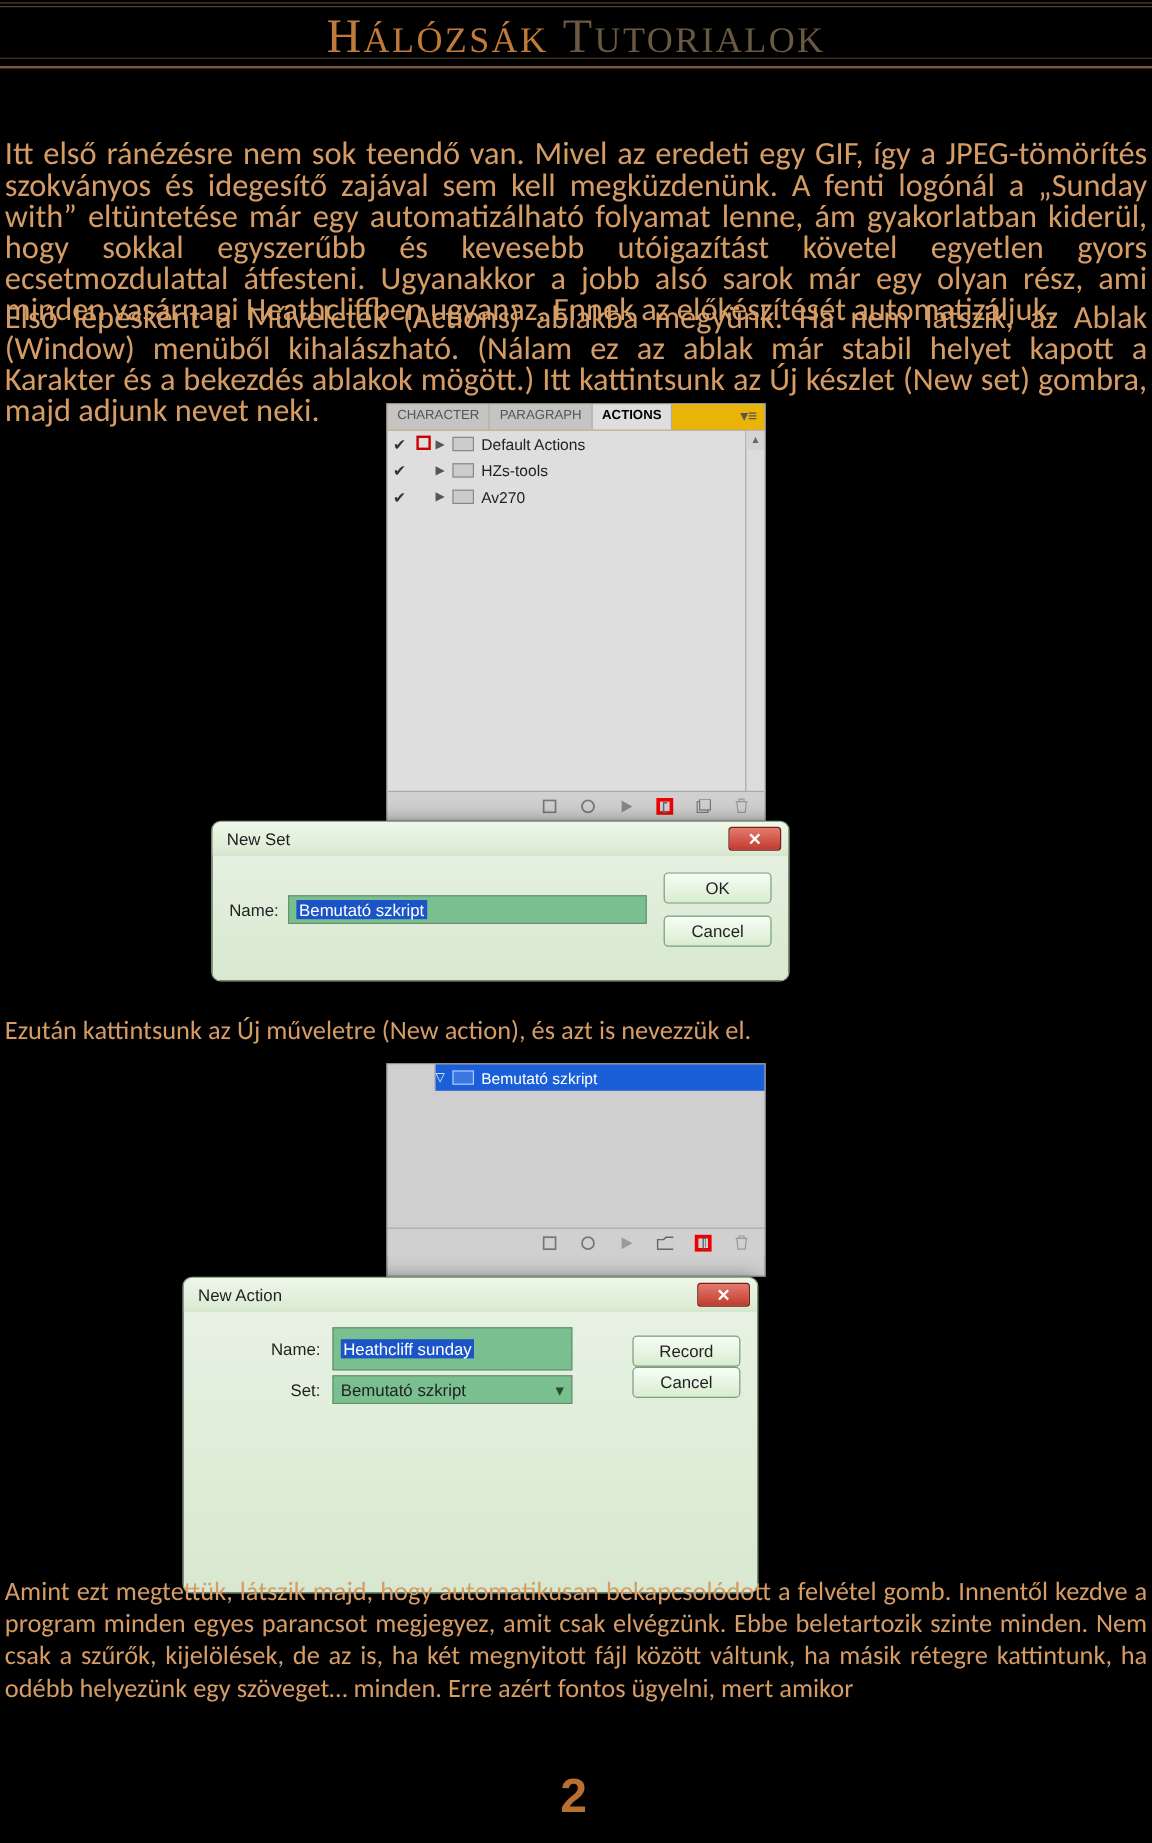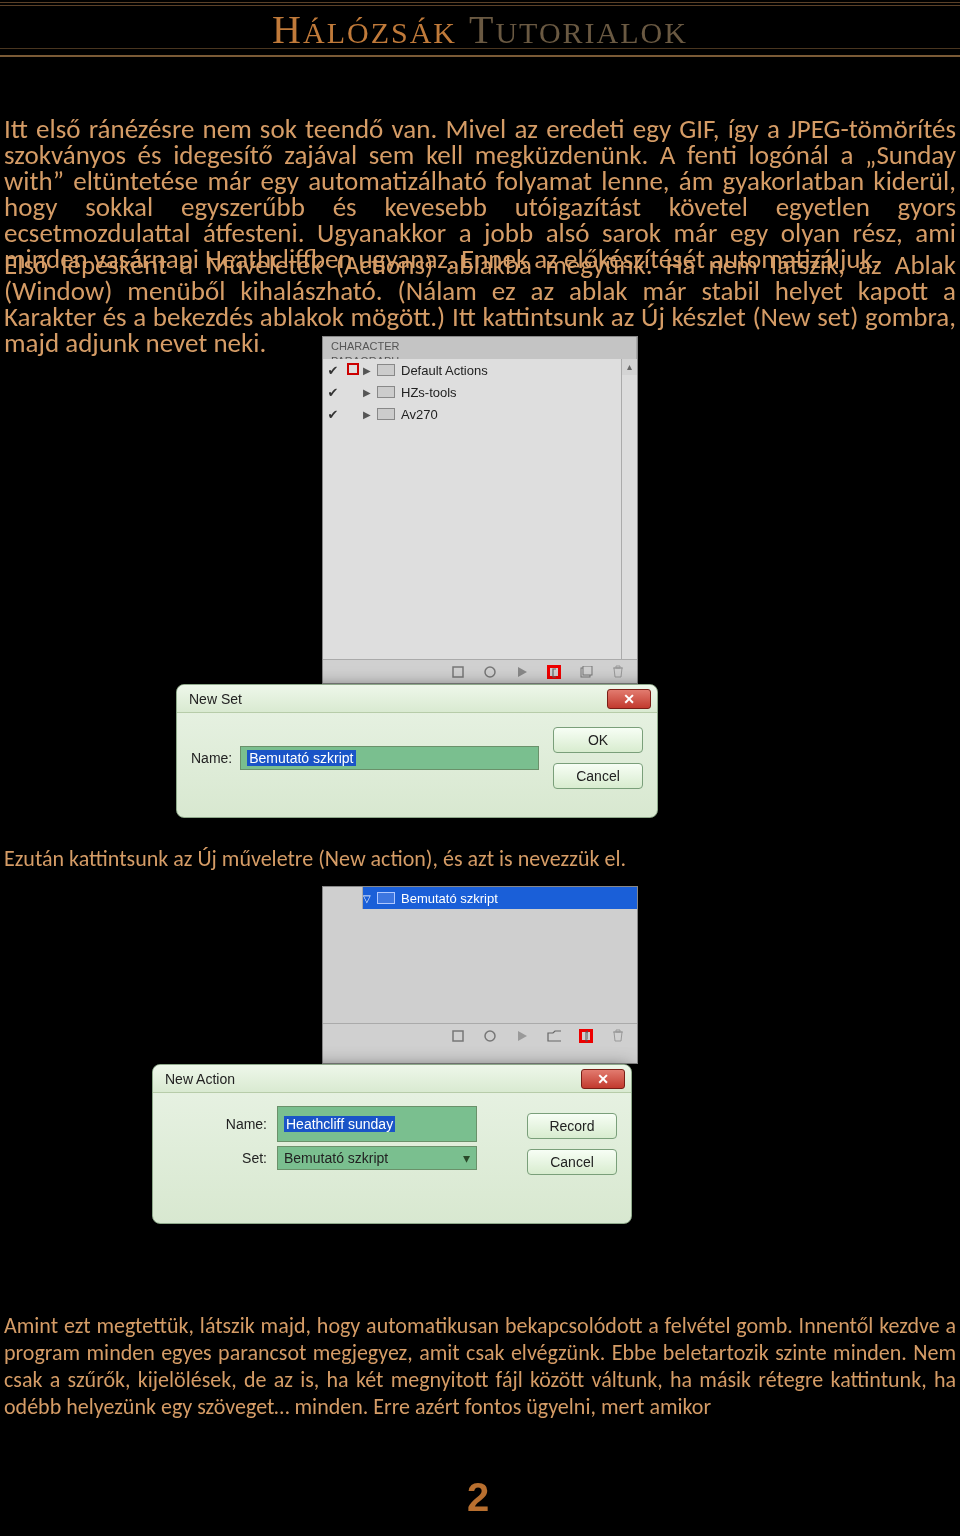--- a/index.html
+++ b/index.html
@@ -45,21 +45,21 @@
     color:#d59c66;
   }
 
   
   .actions-panel {
     position:absolute; left:322px; top:336px;
     width:316px; height:348px;
     background:#dedede; border:1px solid #888;
     font-family: Tahoma, sans-serif; font-size:13px; color:#333;
   }
-  .tabs { display:flex; height:22px; border-bottom:1px solid #aaa; background:#eab308;flex-direction:column;}
+  .tabs { display:flex; height:22px; border-bottom:1px solid #aaa; background:#eab308;}
   .tab { flex: 0 0 auto; padding:3px 8px 0; font-size:11px; color:#555; border-right:1px solid #aaa; background:#c4c4c4;}
   .tab.active { background:#dedede; color:#000; font-weight:bold; }
   .tab-menu { margin-left:auto; padding:2px 6px; color:#555; }
   .panel-body { position:relative; height:302px; background:#dedede; overflow:hidden; }
   .action-row { display:flex; align-items:center; height:22px; }
   .action-row .chk { width:20px; text-align:center; }
   .action-row .mode { width:20px; text-align:center; color:#a00; }
   .action-row .exp { width:14px; color:#555; font-size:10px; }
   .action-row .fold { width:18px; height:12px; border:1px solid #888; background:#ccc; margin-right:6px; }
   .action-row .name { flex:1; color:#222; }
@@ -128,21 +128,21 @@
   .panel2 .row .fold { width:18px; height:12px; border:1px solid #aec7ff; background:#3d76e0; margin-right:6px;}
   .p2-blank { height:114px; background:#cfcfcf; }
   .p2-footer {
     height:24px; background:#d0d0d0; border-top:1px solid #aaa;
     display:flex; justify-content:flex-end; align-items:center; gap:18px; padding:0 12px;
   }
 
   
   .dialog2 {
     position:absolute; left:152px; top:1064px;
-    width:480px; height:160px;
+    width:480px; height:264px;
     background:linear-gradient(#e9f3e5,#d8e8d0);
     border:1px solid #8ea98a; border-radius:8px;
     box-shadow: 0 4px 18px rgba(0,0,0,.6);
     font-family:"Segoe UI", Tahoma, sans-serif; color:#222; font-size:14px;
   }
   .d2-body { padding:14px 14px 0; }
   .d2-row { display:flex; align-items:center; gap:10px; height:34px; }
   .d2-lbl { width:100px; text-align:right; color:#222; }
   .d2-field {
     flex:1; height:24px; border:1px solid #6a916a; background:#7abf8f;
@@ -155,21 +155,21 @@
     position:relative;
   }
   .d2-select::after {
     content:"▾"; position:absolute; right:6px; color:#2a4a2a;
   }
   .d2-short { width:76px; flex:0 0 76px; }
   .d2-chk { display:inline-flex; align-items:center; gap:4px; color:#8a8a8a; }
   .d2-chk input { width:14px; height:14px; }
   .swatch { width:18px; height:16px; background:#e07a1a; border:1px solid #555; margin-right:6px;}
   .d2-right {
-    position:absolute; right:14px; top:48px; display:flex; flex-direction:column; gap:10px;
+    position:absolute; right:14px; top:48px; display:flex; flex-direction:column; 
   }
 
   .body-text3 {
     position:absolute; left:4px; right:4px; top:1312px;
     font-size:22px; line-height:27px; text-align:justify; color:#d59c66;
   }
 
   .page-num {
     position:absolute; left:0; right:0; bottom:16px;
     text-align:center;

